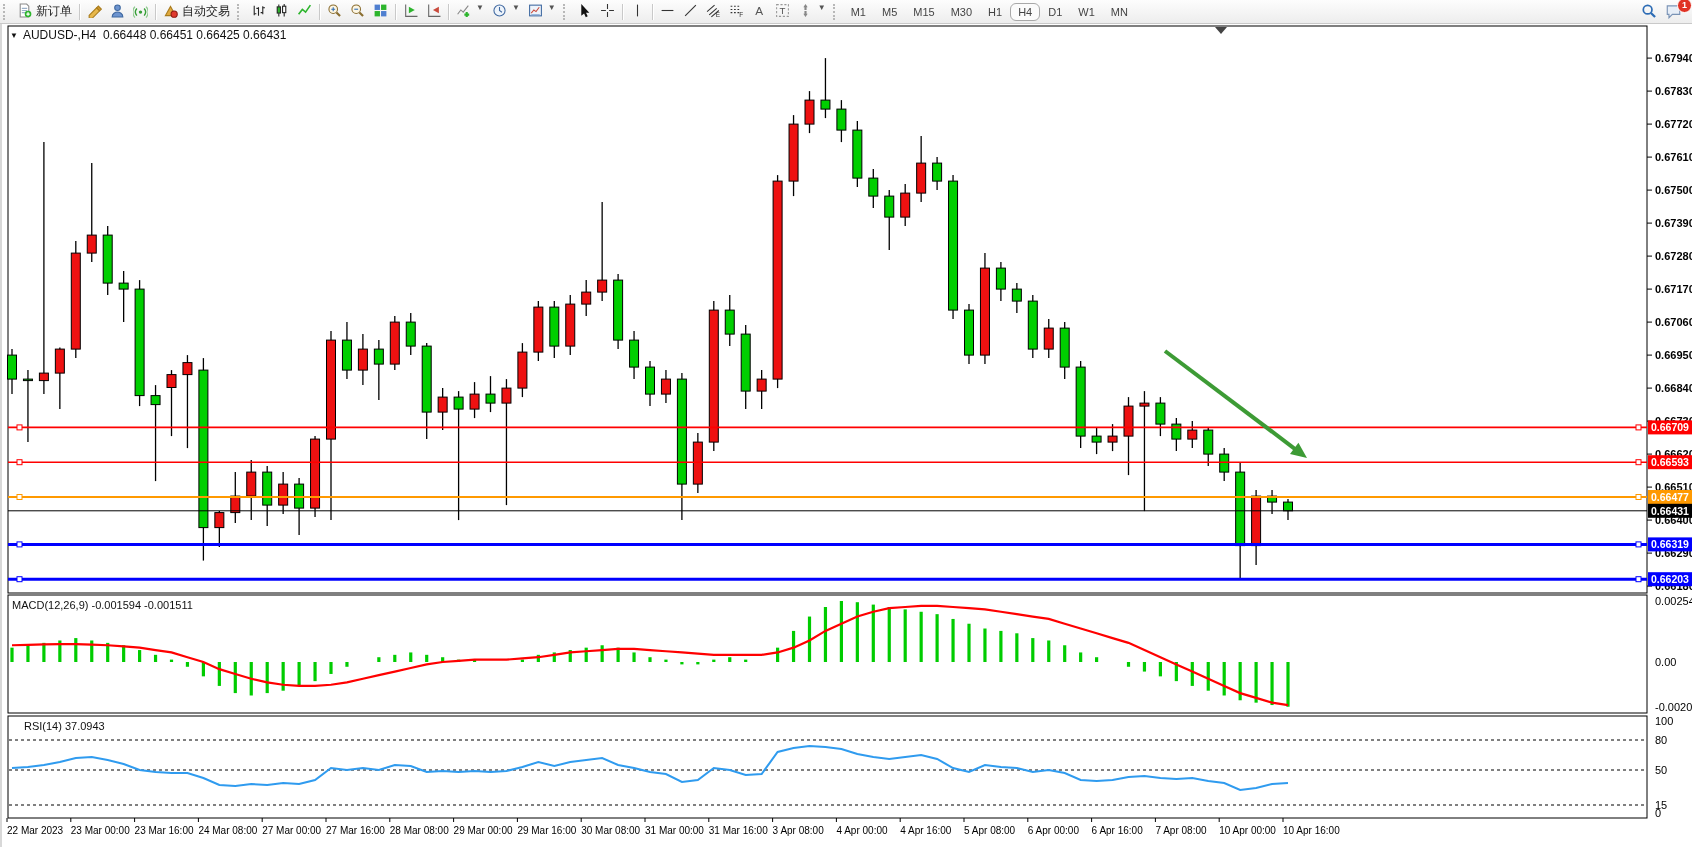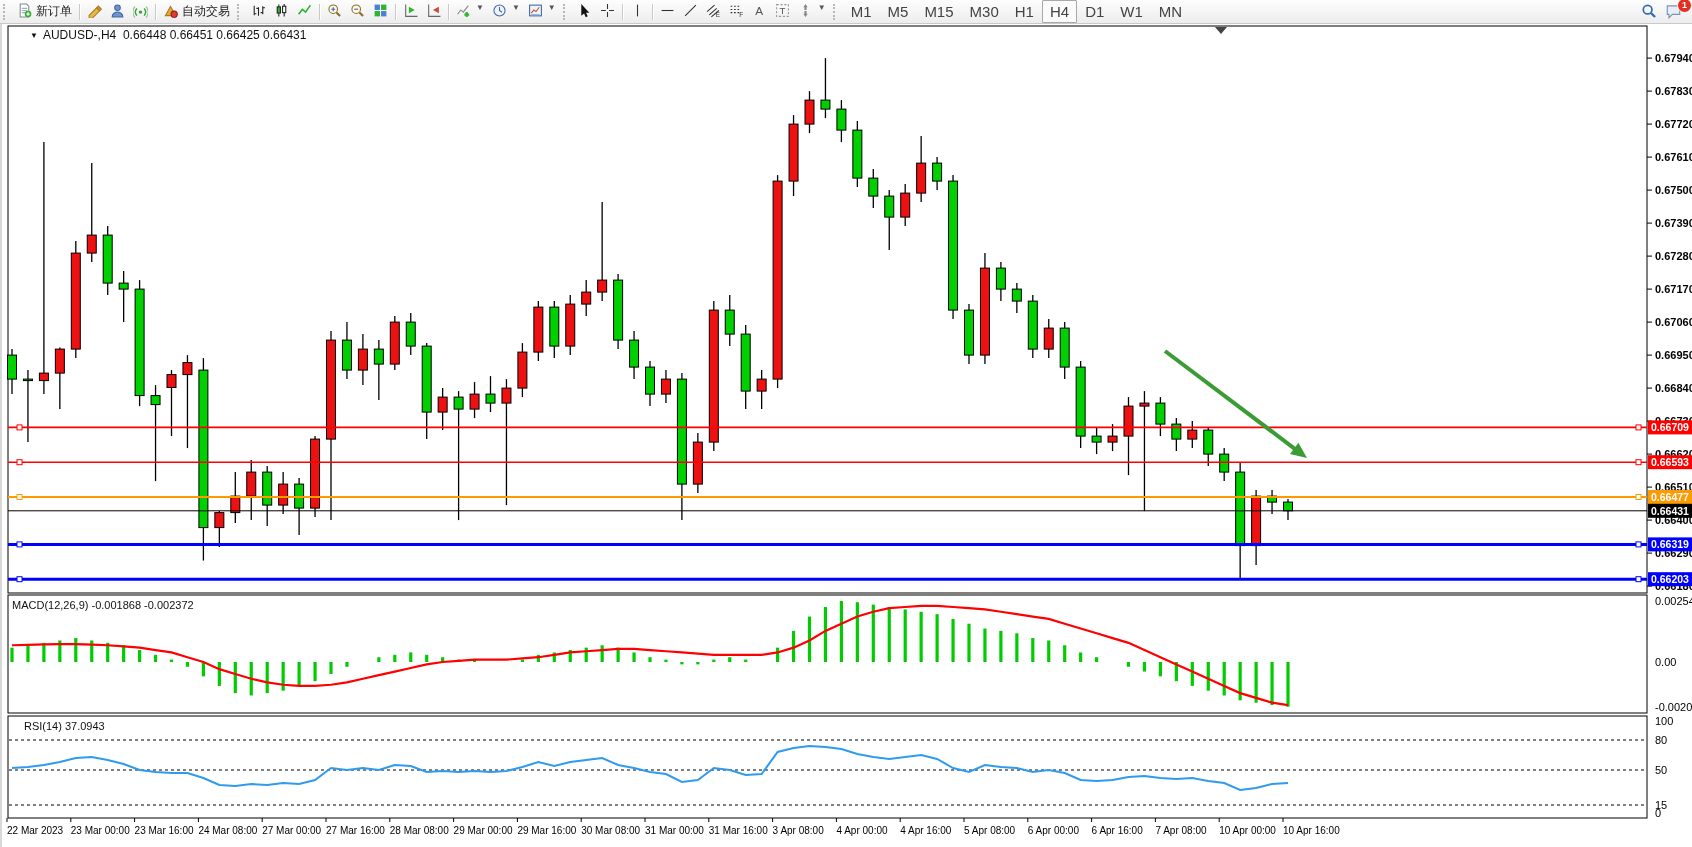--- a/index.html
+++ b/index.html
@@ -6,31 +6,31 @@
   #app{position:relative;width:1692px;height:847px;background:#f0f0f0;overflow:hidden;}
   
   .toolbar{position:absolute;left:0;top:0;width:1692px;height:23px;display:flex;align-items:center;
     background:linear-gradient(#fdfdfd,#ededed);border-bottom:1px solid #c9c9c9;z-index:5;}
   .tbtn{height:20px;min-width:22px;display:inline-flex;justify-content:center;
     border:1px solid transparent;background:transparent;padding:0 3px;gap:4px;font-size:12px;color:#222;cursor:default;}
   .tbtn svg{display:block;}
   .grip{width:4px;height:16px;border-left:2px dotted #b8b8b8;margin:0 4px 0 3px;}
   .sep{width:1px;height:16px;background:#c9c9c9;box-shadow:1px 0 0 #fff;margin:0 3px;}
   .caret{font-size:8px;color:#555;margin-left:1px;}
-  .tf{padding:2px 7px;font-size:15px;color:#444;border:1px solid transparent;background:transparent;cursor:default;}
-  .tf.active{background:#fbfbfb;border:1px solid #a8a8a8;border-radius:1px;}
+  .tf{padding:2px 7px;font-size:11px;color:#444;border:1px solid transparent;background:transparent;cursor:default;}
+  .tf.active{background:#fbfbfb;border:1px solid #a8a8a8;border-radius:6px;}
   .right-tools{margin-left:auto;display:flex;align-items:center;margin-right:6px;}
   .badge{position:absolute;top:-5px;right:-7px;background:#e03224;color:#fff;border-radius:50%;
     width:13px;height:13px;font-size:9px;font-weight:bold;display:flex;align-items:center;justify-content:center;border:1px solid #fff;}
   .bubble-wrap{position:relative;}
   
   .workspace{position:absolute;left:0;top:24px;width:1692px;height:823px;background:#ffffff;border-left:2px solid #d8d8d8;}
   #chart-svg{position:absolute;left:0;top:0;}
   .overlay-label{position:absolute;font-size:11px;color:#111;white-space:nowrap;z-index:3;}
-  #chart-title{left:28px;top:4px;font-size:12px;}
+  #chart-title{left:8px;top:4px;font-size:12px;}
   #chart-title .tri{font-size:8px;color:#111;margin-right:5px;vertical-align:1px;}
   #macd-label{left:10px;top:575px;}
   #rsi-label{left:22px;top:696px;}
 </style>
 </head>
 <body>
 
 <div id="app">
 
   <div class="toolbar">
@@ -665,16 +665,16 @@
           <text x="1653" y="701" font-size="11" font-family="&quot;Liberation Sans&quot;,sans-serif" fill="#000">100</text>
           <text x="1653" y="720" font-size="11" font-family="&quot;Liberation Sans&quot;,sans-serif" fill="#000">80</text>
           <text x="1653" y="750" font-size="11" font-family="&quot;Liberation Sans&quot;,sans-serif" fill="#000">50</text>
           <text x="1653" y="785" font-size="11" font-family="&quot;Liberation Sans&quot;,sans-serif" fill="#000">15</text>
           <text x="1653" y="793" font-size="11" font-family="&quot;Liberation Sans&quot;,sans-serif" fill="#000">0</text>
         </g>
       </svg>
     <div class="overlay-label" id="chart-title">
       <span class="tri">▼</span><span>AUDUSD-,H4</span>&nbsp;&nbsp;<span>0.66448 0.66451 0.66425 0.66431</span>
     </div>
-    <div class="overlay-label" id="macd-label">MACD(12,26,9) -0.001868 -0.002372</div>
+    <div class="overlay-label" id="macd-label">MACD(12,26,9) -0.001594 -0.001511</div>
     <div class="overlay-label" id="rsi-label">RSI(14) 37.0943</div>
   </div>
 </div>
 
 </body></html>

